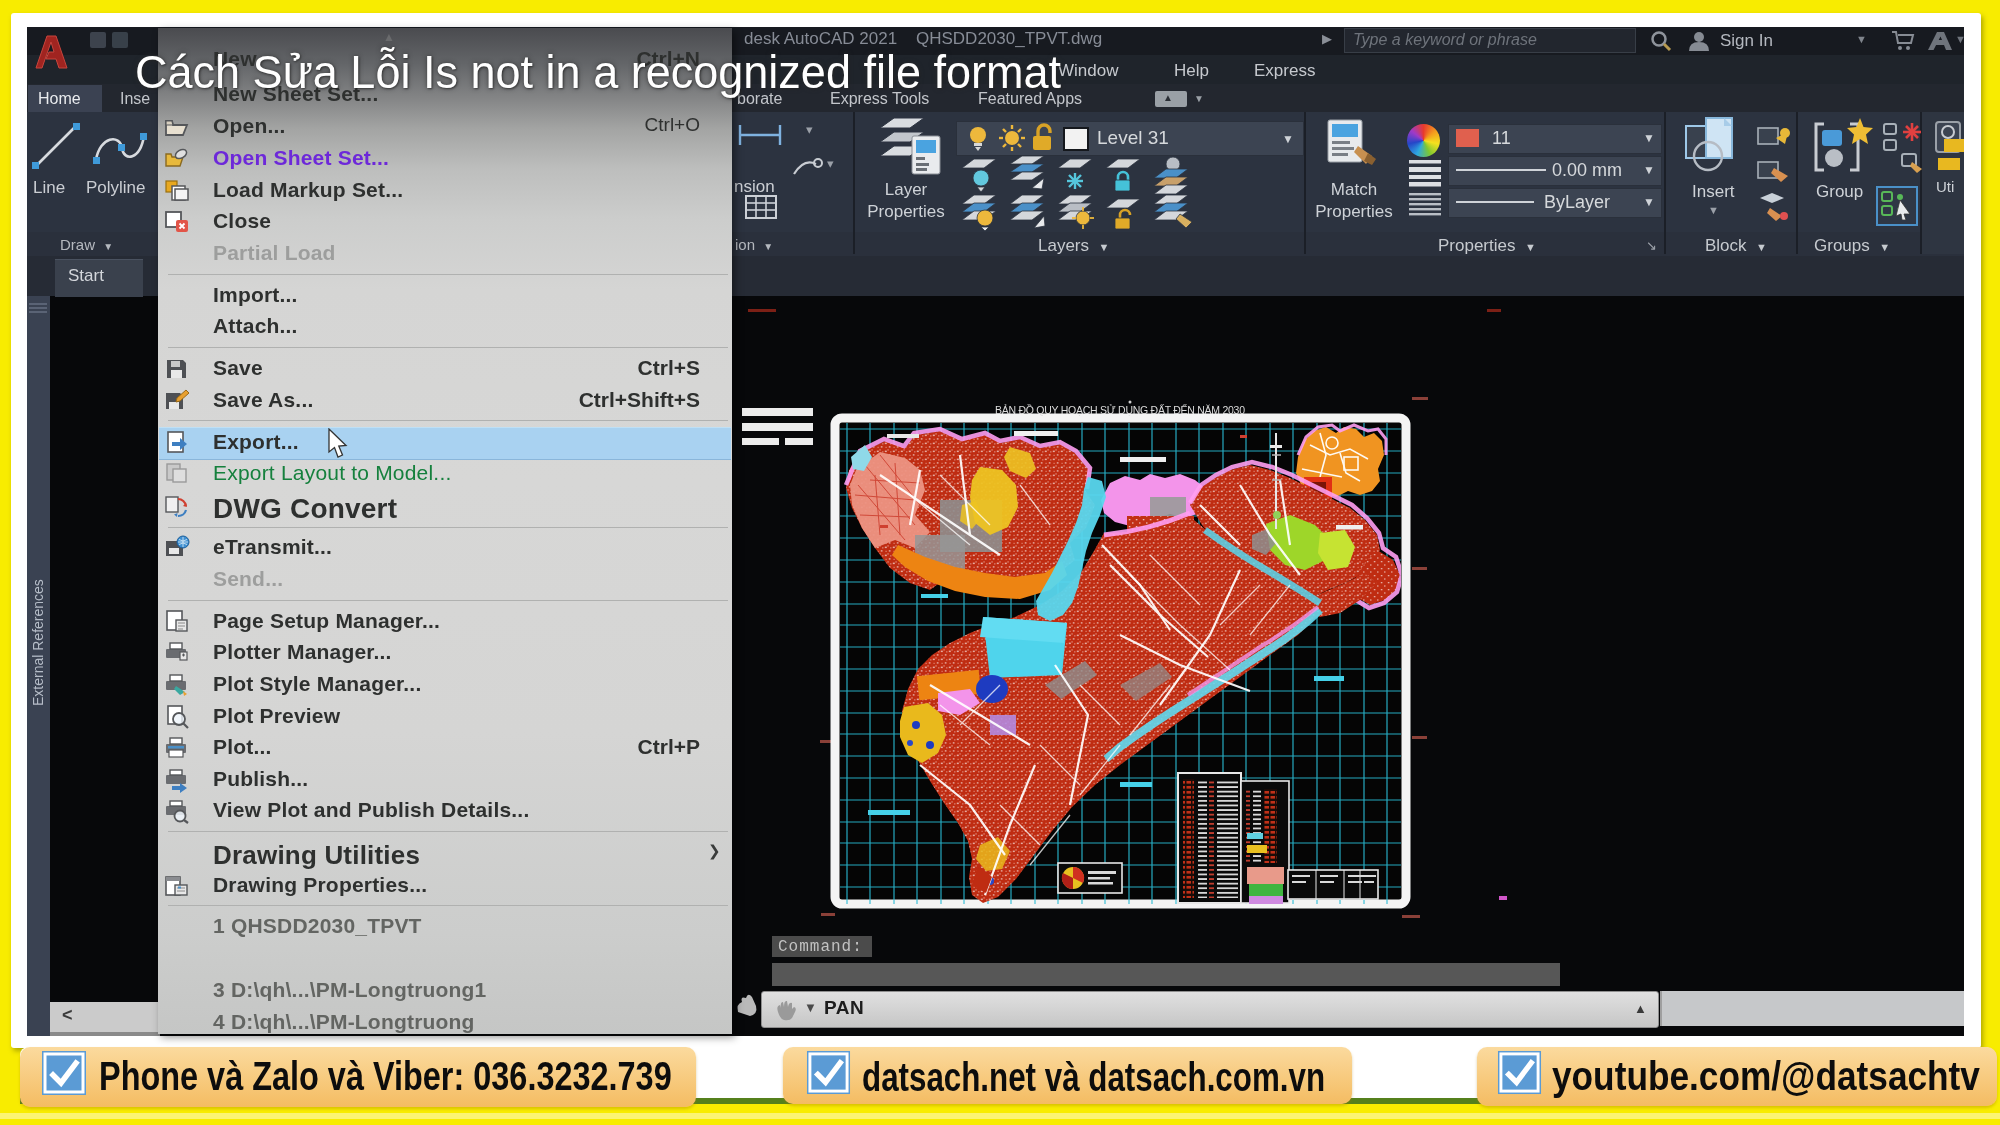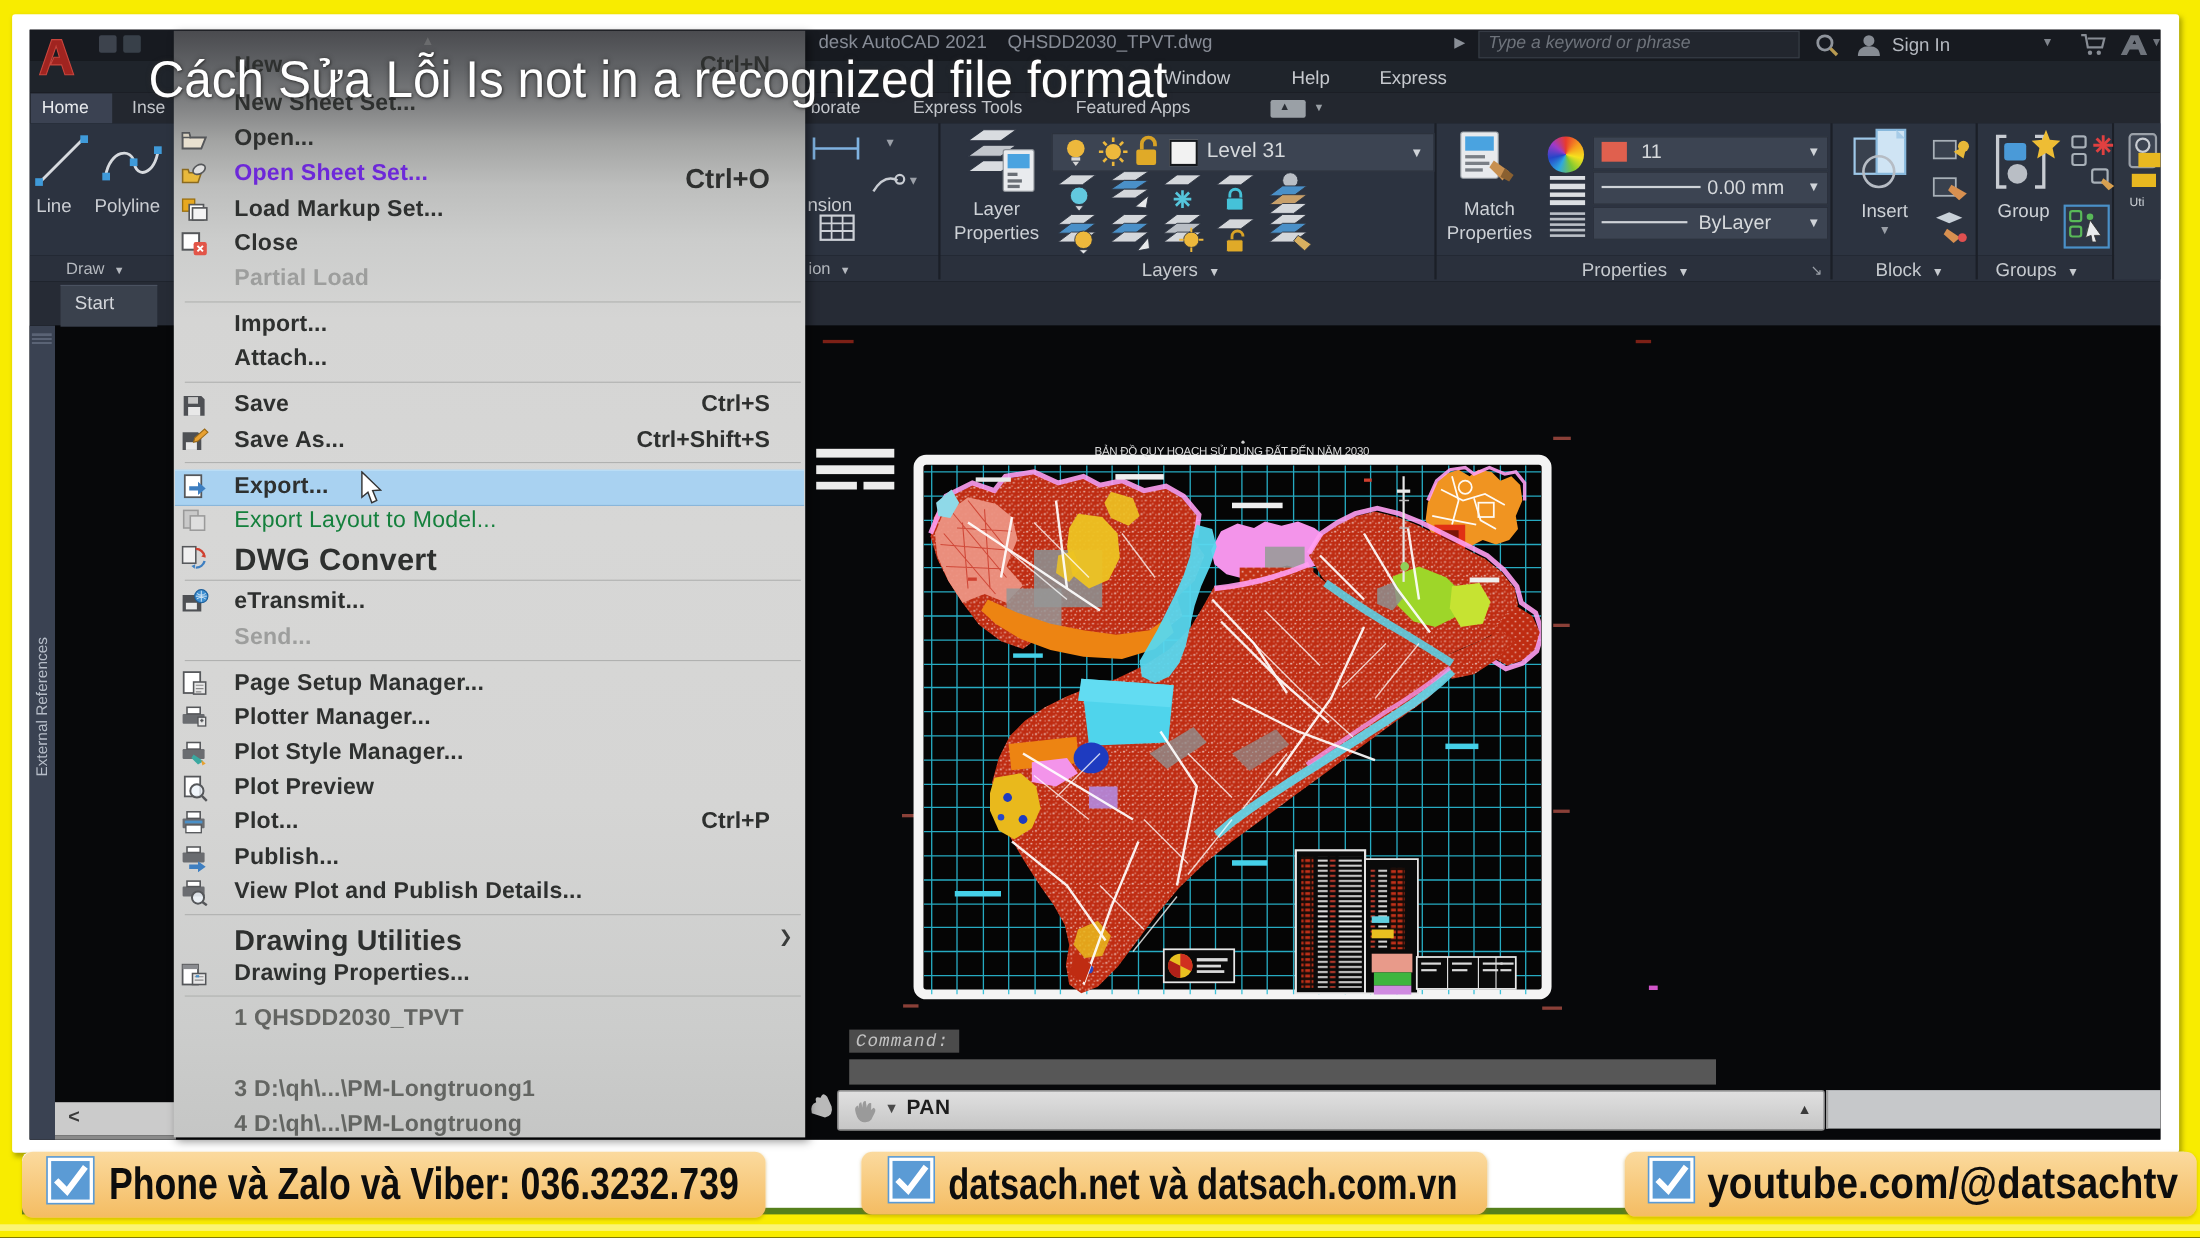--- a/index.html
+++ b/index.html
@@ -10,21 +10,21 @@
 #ui{left:27px;top:27px;width:1937px;height:1009px;background:#08090b;overflow:hidden;}
 .band{position:absolute;left:27px;width:1937px;}
 #titlebar{top:27px;height:28px;background:#171a20;}
 #menubar{top:55px;height:29px;background:#1f242b;}
 #tabrow{top:84px;height:28px;background:#23272f;}
 #ribbon{top:112px;height:120px;background:#2c3340;}
 #labelrow{top:232px;height:24px;background:#2a303c;}
 #startrow{top:256px;height:40px;background:#262b35;}
 #drawing{top:296px;height:740px;background:#07080a;}
 .vsep{position:absolute;top:112px;height:142px;width:2px;background:#1b1f27;}
-.mono{font-family:"Liberation Mono",monospace;font-style:italic;}
+.mono{font-family:"Liberation Mono",monospace;}
 </style>
 </head>
 <body>
 <div id="page">
 <div id="card" class="ab"></div>
 <div id="ui" class="ab"></div>
 <div id="titlebar" class="band"></div>
 <div id="menubar" class="band"></div>
 <div id="tabrow" class="band"></div>
 <div id="ribbon" class="band"></div>
@@ -311,21 +311,21 @@
 </svg>
 <div class="ab" style="left:1814px;top:236px;color:#c6cacf;font-size:17px;text-align:right;">Groups &nbsp;<span style="font-size:11px">▼</span></div>
 
 <div class="ab" style="left:1922px;top:112px;width:42px;height:142px;background:#2e3541;"></div>
 <svg class="ab" style="left:1932px;top:120px" width="34" height="52" viewBox="0 0 34 52">
  <rect x="4" y="2" width="24" height="30" rx="3" fill="#3c4452" stroke="#9aa0a8" stroke-width="2"></rect>
  <circle cx="16" cy="12" r="6" fill="none" stroke="#c8ccd2" stroke-width="2"></circle>
       <line x1="16" y1="22" x2="16" y2="28" stroke="#c8ccd2" stroke-width="2"></line>
  <rect x="6" y="38" width="22" height="12" fill="#e8b820"></rect>
 </svg>
-<div class="ab" style="left:1936px;top:178px;color:#ced2d7;font-size:11px;">Uti</div>
+<div class="ab" style="left:1936px;top:178px;color:#ced2d7;font-size:15px;">Uti</div>
 <div class="ab" style="left:1944px;top:139px;width:20px;height:13px;background:#e8b820;"></div>
 
 <div class="ab" style="left:55px;top:259px;width:88px;height:37px;background:#3a414d;border-top:1px solid #4a5260;"></div>
 <div class="ab" style="left:68px;top:266px;color:#d3d6db;font-size:17px;">Start</div>
 
 <div class="ab" style="left:27px;top:296px;width:23px;height:740px;background:#3a4252;"></div>
 <div class="ab" style="left:29px;top:303px;width:18px;height:10px;background:repeating-linear-gradient(180deg,#5a6375 0 2px,#3a4252 2px 4px);"></div>
 <div class="ab" style="left:9px;top:660px;color:#b6bdc8;font-size:14px;white-space:nowrap;transform:rotate(-90deg);transform-origin:center;width:60px;text-align:center;left:8px;top:668px;">External References</div>
 
 <div class="ab" style="left:742px;top:408px;width:71px;height:8px;background:#ececec;"></div>
@@ -551,21 +551,21 @@
 <div class="ab" style="left:159px;top:427px;width:572px;height:31px;background:#a9d2f1;border-top:1px solid #bfe0f5;border-bottom:1px solid #8ab6da;"></div>
 
 <div class="ab" style="left:213px;top:47px;font-size:21px;font-weight:600;color:#2e302f;white-space:nowrap;letter-spacing:0.2px;">New</div>
 <div class="ab" style="left:560px;top:47px;width:140px;text-align:right;font-size:21px;font-weight:600;color:#2e302f;">Ctrl+N</div>
 <div class="ab" style="left:213px;top:82px;font-size:21px;font-weight:600;color:#2e302f;white-space:nowrap;letter-spacing:0.2px;">New Sheet Set...</div>
 <svg class="ab" style="left:164px;top:114px" width="26" height="26" viewBox="0 0 26 26">
       <path d="M2 7 L2 21 L19 21 L23 11 L9 11 L8 7 Z" fill="#e8e0d0" stroke="#55575a" stroke-width="1.8"></path>
       <path d="M2 7 L8 7 L9 11 L2 11 Z" fill="#d8d0c0" stroke="#55575a" stroke-width="1.2"></path>
     </svg>
 <div class="ab" style="left:213px;top:114px;font-size:21px;font-weight:600;color:#2e302f;white-space:nowrap;letter-spacing:0.2px;">Open...</div>
-<div class="ab" style="left:560px;top:114px;width:140px;text-align:right;font-size:25px;font-weight:700;color:#2e302f;margin-top:35px;">Ctrl+O</div>
+<div class="ab" style="left:560px;top:114px;width:140px;text-align:right;font-size:19px;font-weight:400;color:#2e302f;">Ctrl+O</div>
 <svg class="ab" style="left:164px;top:146px" width="26" height="26" viewBox="0 0 26 26">
       <path d="M2 8 L2 20 L16 20 L19 11 L8 11 L7 8 Z" fill="#e8b93c" stroke="#8a6a20" stroke-width="1.4"></path>
       <ellipse cx="17" cy="8" rx="6" ry="4" fill="#e0e0e0" stroke="#55575a" stroke-width="1.5" transform="rotate(-30 17 8)"></ellipse>
     </svg>
 <div class="ab" style="left:213px;top:146px;font-size:21px;font-weight:600;color:#6d28d9;white-space:nowrap;letter-spacing:0.2px;">Open Sheet Set...</div>
 <svg class="ab" style="left:164px;top:178px" width="26" height="26" viewBox="0 0 26 26">
       <rect x="2" y="3" width="11" height="11" fill="#e8a820" stroke="#9a7010" stroke-width="1.2"></rect>
       <rect x="8" y="8" width="13" height="14" fill="#fff" stroke="#55575a" stroke-width="1.5"></rect>
       <rect x="11" y="11" width="13" height="11" fill="#f4f4f4" stroke="#55575a" stroke-width="1.5"></rect>
     </svg>

